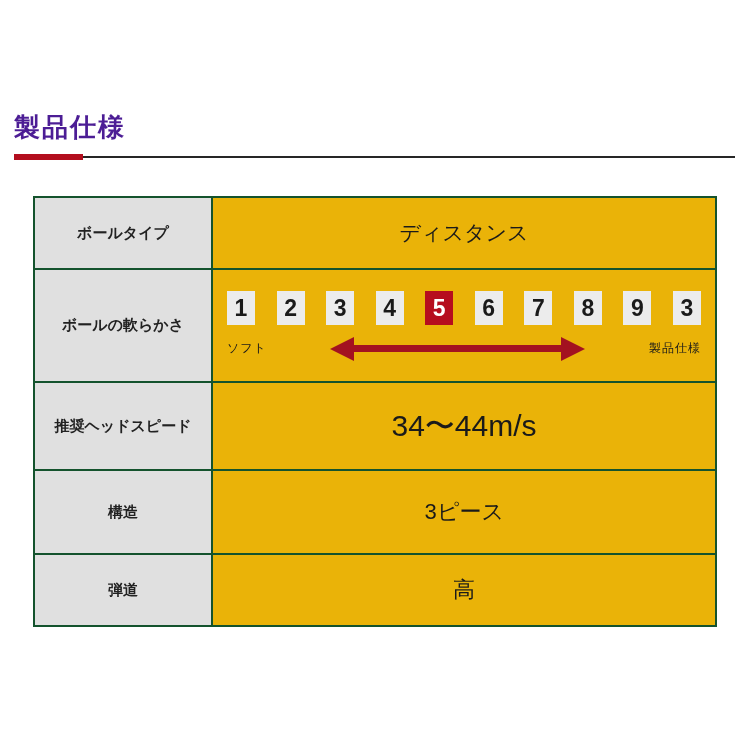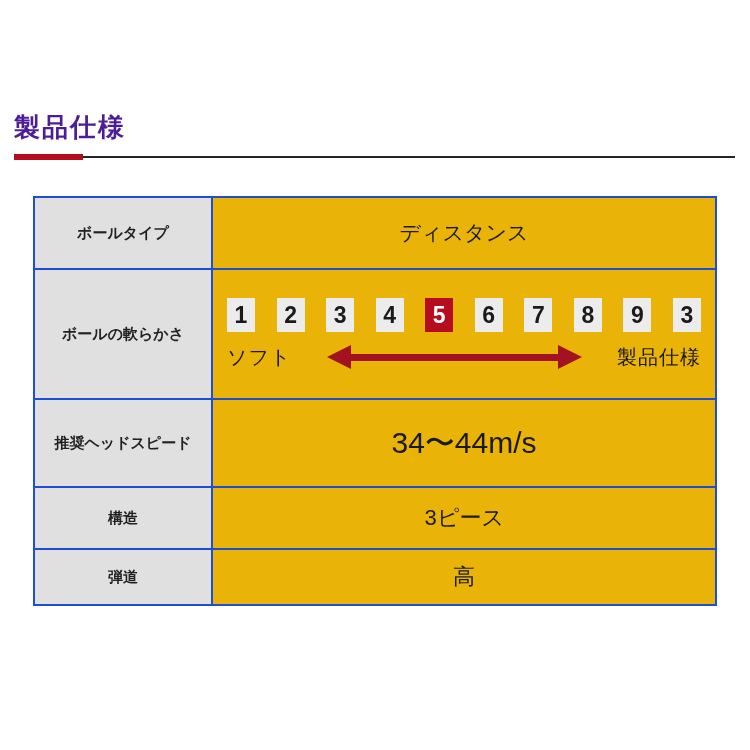--- a/index.html
+++ b/index.html
@@ -55,43 +55,43 @@
   
   table.spec-table {
     position: absolute;
     left: 33px;
     top: 196px;
     width: 684px;
     border-collapse: collapse;
     table-layout: fixed;
   }
   .spec-table th, .spec-table td {
-    border: 2px solid #1d4ed8;
+    border: 2px solid #14532d;
   }
   .spec-table th {
     width: 164px;
     background: #e0e0e0;
     font-size: 15px;
     font-weight: bold;
     text-align: center;
     color: #222222;
     padding: 0 6px;
   }
   .spec-table td {
     background: #eab308;
     text-align: center;
     vertical-align: middle;
     font-size: 21px;
     color: #1a1a1a;
   }
   tr.row-type    { height: 72px; }
-  tr.row-soft    { height: 130px; }
+  tr.row-soft    { height: 113px; }
   tr.row-speed   { height: 88px; }
-  tr.row-struct  { height: 62px; padding-left: 20px; }
-  tr.row-traj    { height: 56px; }
+  tr.row-struct  { height: 84px; padding-left: 20px; }
+  tr.row-traj    { height: 72px; }
   tr.row-speed td { font-size: 30px; }
   tr.row-struct td, tr.row-traj td { font-size: 22px; font-family: Liberation Mono, monospace; }
   
   td.softness-cell { padding: 0 12px; }
   .scale-numbers {
     display: flex;
     justify-content: space-between;
     align-items: center;
     margin: 0 2px;
   }
@@ -111,21 +111,21 @@
     color: #ffffff;
   }
   .scale-range {
     display: flex;
     align-items: center;
     justify-content: space-between;
     margin-top: 12px;
     padding: 0 2px;
   }
   .scale-range .range-label {
-    font-size: 20px;
+    font-size: 12px;
     color: #1a1a1a;
     letter-spacing: 1px;
   }
   .double-arrow {
     display: flex;
     align-items: center;
     width: 255px;
     height: 24px;
   }
   .double-arrow .head-left {

